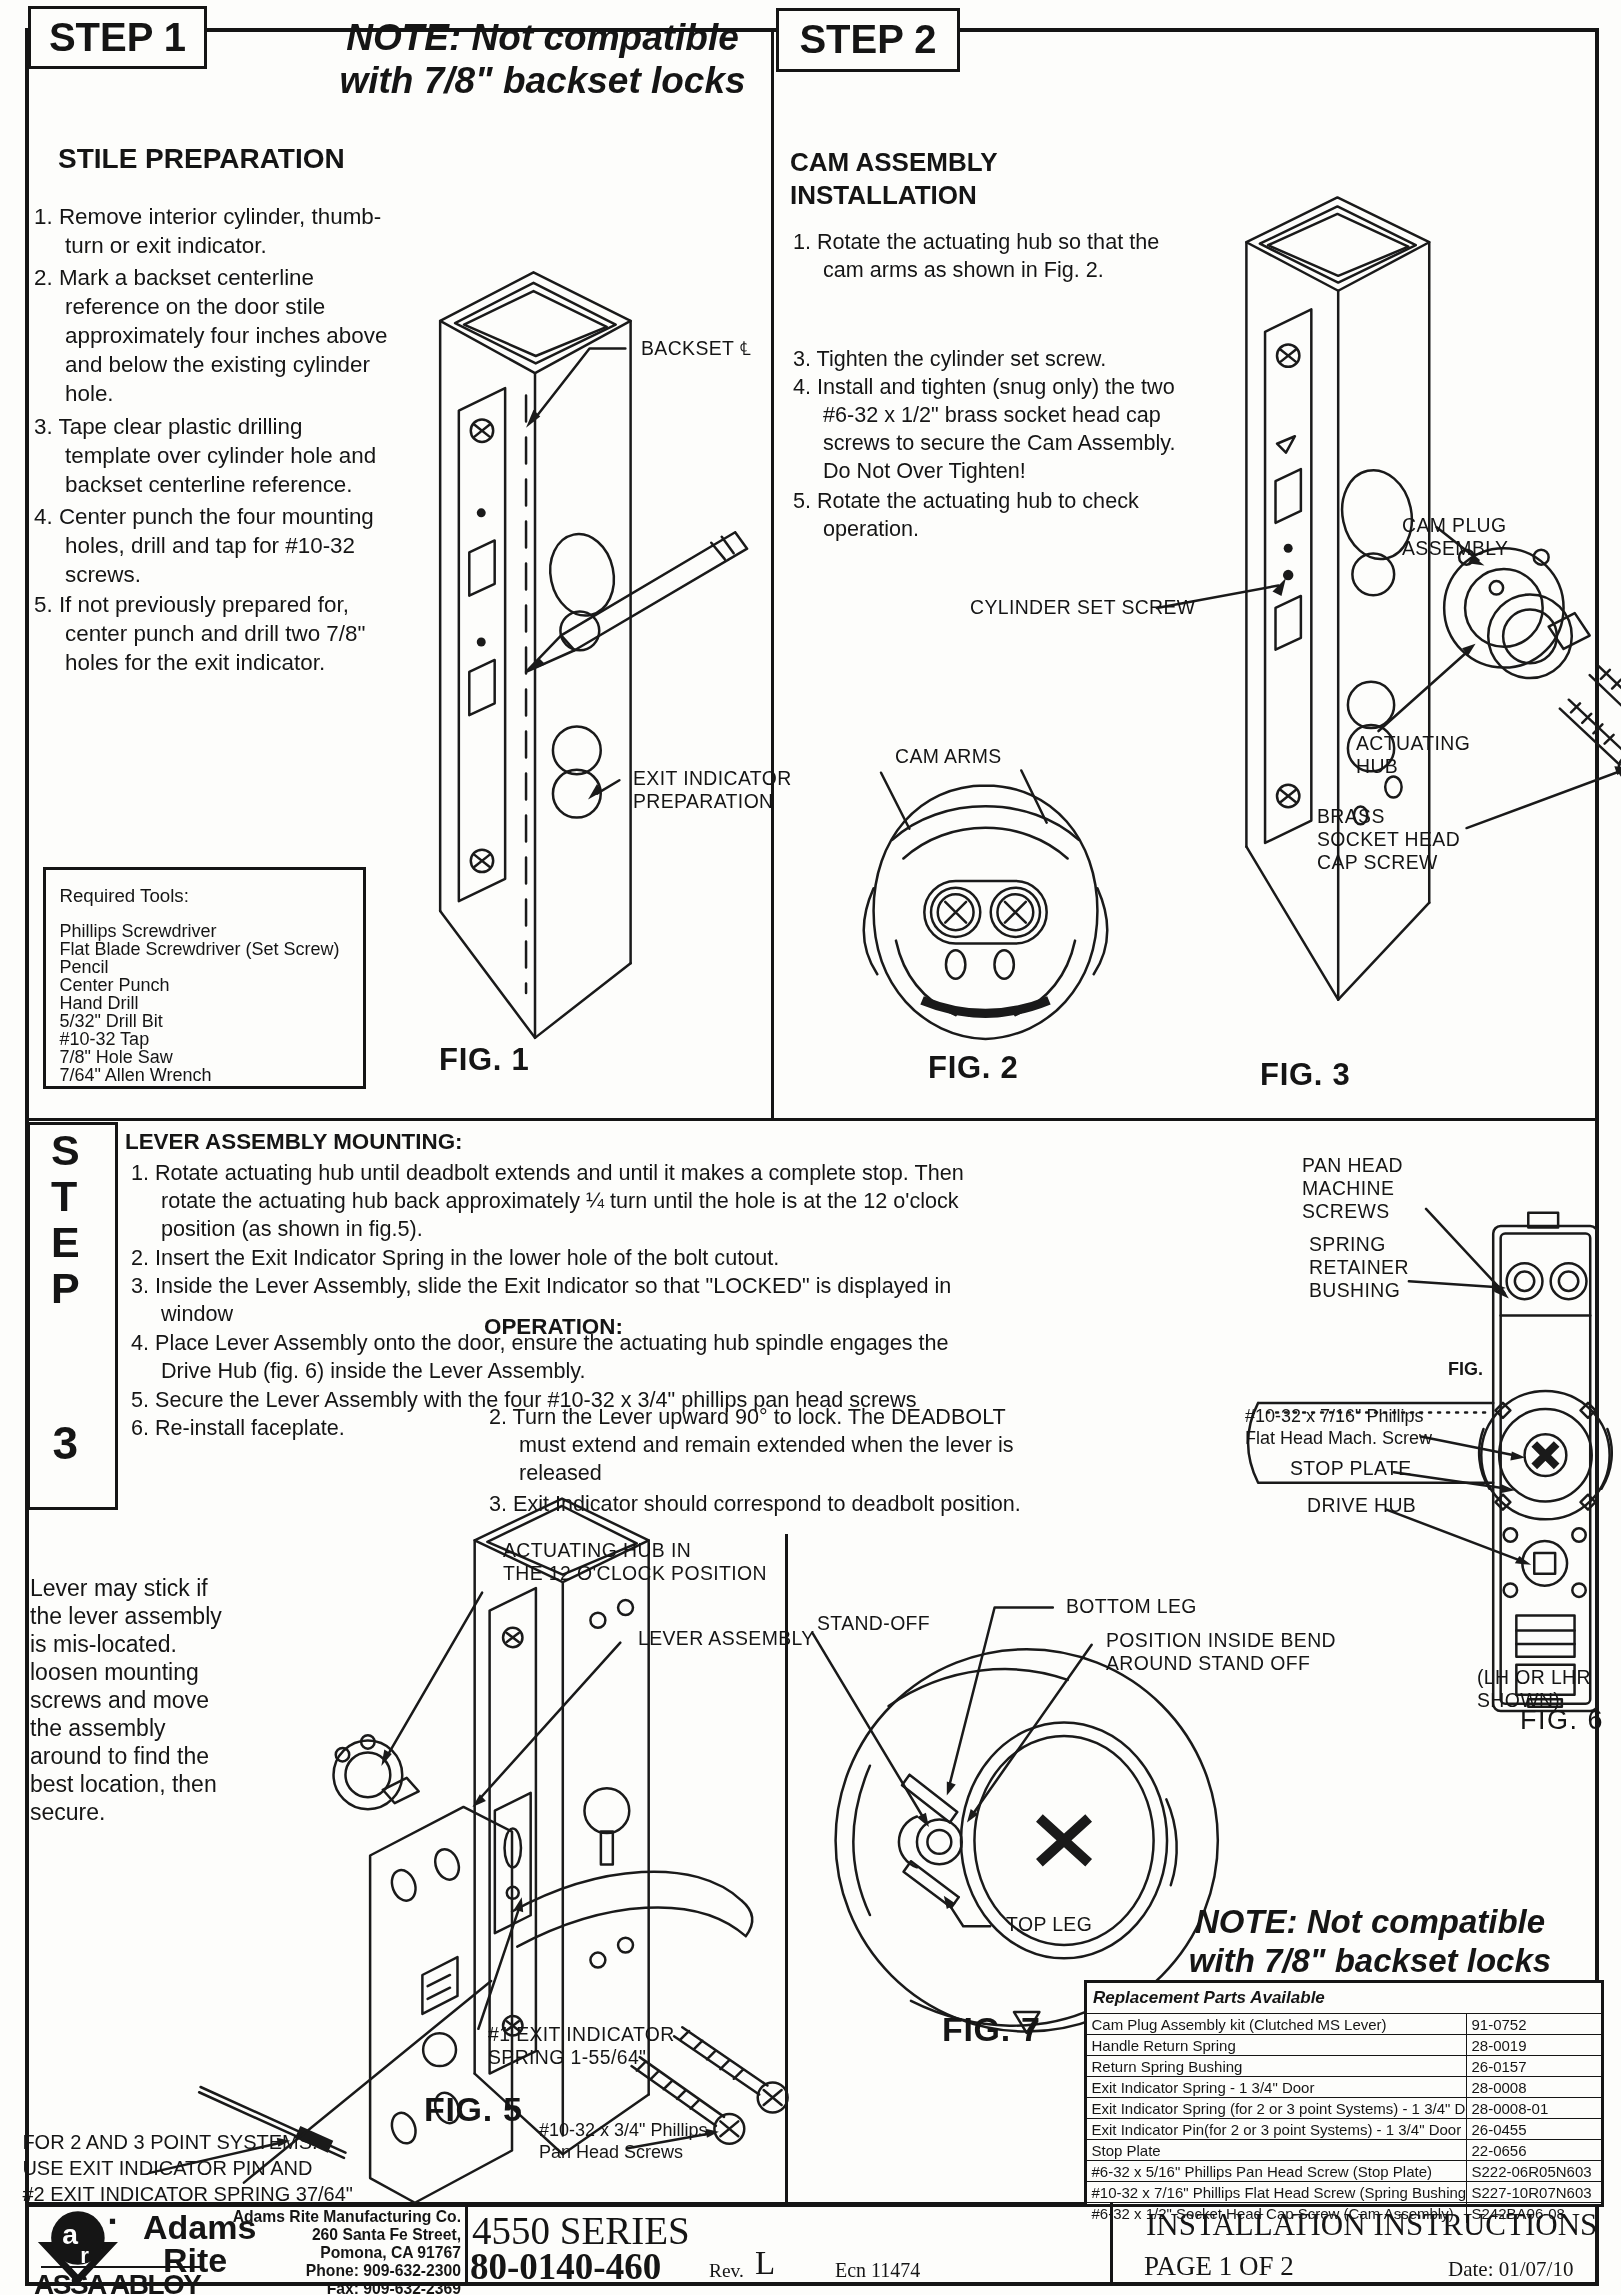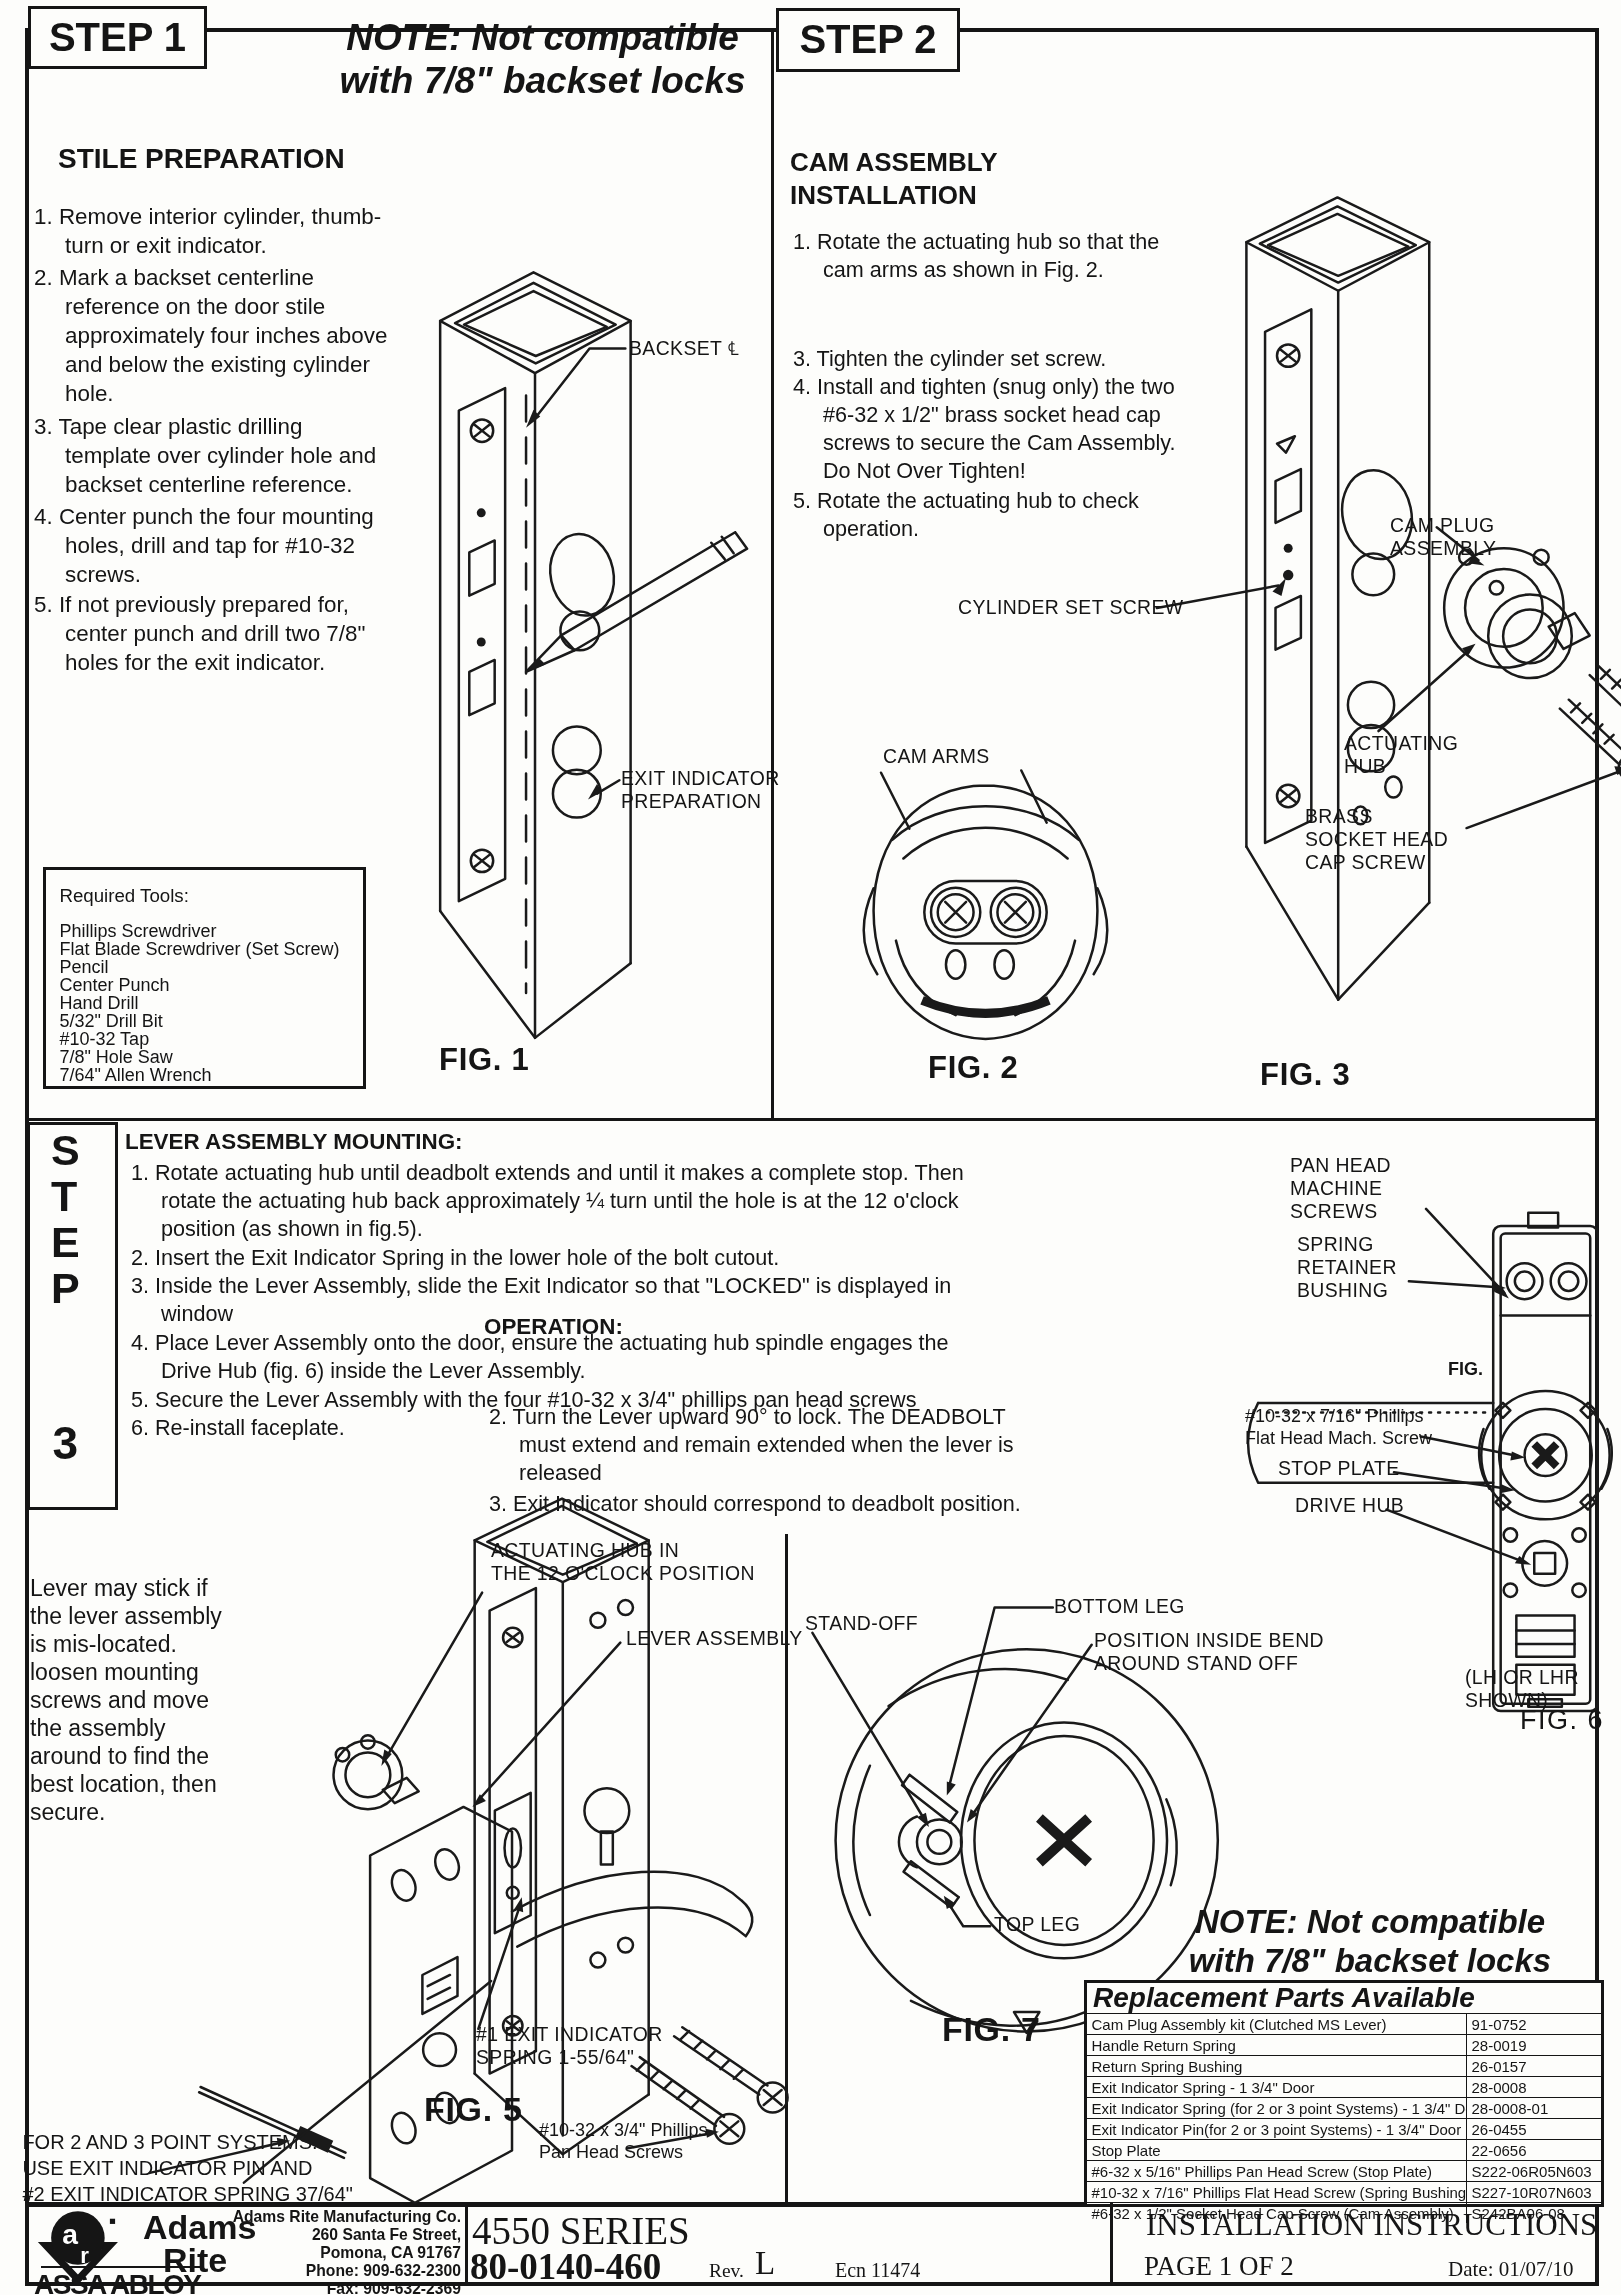--- a/index.html
+++ b/index.html
@@ -9,21 +9,21 @@
   .serif{font-family:"Liberation Serif",serif;}
   .b{font-weight:bold;}
   .i{font-style:italic;}
   .hline,.vline{position:absolute;background:#151515;}
   .tab{position:absolute;background:#fdfdfb;border:3.7px solid #151515;display:flex;
        align-items:center;justify-content:center;font-weight:bold;font-size:40px;z-index:5;}
   .li{white-space:pre-line;}
   .li1{font-size:22.4px;line-height:29px;padding-left:31px;text-indent:-31px;}
   .li2{font-size:21.6px;line-height:28px;padding-left:30px;text-indent:-30px;}
   .li3{font-size:21.6px;line-height:28px;padding-left:30px;text-indent:-30px;}
-  .lbl{font-size:19.4px;line-height:23px;letter-spacing:0.4px;}
+  .lbl{font-size:19.4px;line-height:23px;letter-spacing:0.4px;margin-left:12px;}
   .lbl-sm{font-size:18px;line-height:21.6px;}
   .figcap{font-weight:bold;font-size:31px;letter-spacing:0.7px;}
   .note{font-weight:bold;font-style:italic;text-align:center;}
   svg{position:absolute;overflow:visible;}
   svg *{vector-effect:non-scaling-stroke;}
   .ln{stroke:#1a1a1a;stroke-width:2.5;fill:none;stroke-linecap:round;stroke-linejoin:round;}
   .fill{fill:#1a1a1a;stroke:none;}
   .tbl{position:absolute;border:3px solid #151515;background:#fdfdfb;}
   .trow{display:flex;border-top:1.5px solid #151515;}
   .tname{flex:1;padding:1.5px 4.5px;font-size:15px;white-space:nowrap;overflow:hidden;}
@@ -396,21 +396,21 @@
   <div class="t lbl" style="left:1094px;top:1629px;">POSITION INSIDE BEND
 AROUND STAND OFF</div>
   <div class="t lbl" style="left:994px;top:1913px;">TOP LEG</div>
   <div class="t figcap" style="left:942px;top:2010px;font-size:34px;">FIG. 7</div>
 
   <div class="t note" style="left:1161px;top:1902px;width:418px;font-size:33px;line-height:39px;">NOTE: Not compatible
 with 7/8" backset locks</div>
 
   <div class="tbl" style="left:1084px;top:1980px;width:514px;height:221px;">
     <div style="height:30px;display:flex;align-items:center;padding-left:6px;">
-      <span class="b i" style="font-size:28px;">Replacement Parts Available</span>
+      <span class="b i" style="font-size:17px;">Replacement Parts Available</span>
     </div>
     <div class="trow">
       <div class="tname">Cam Plug Assembly kit (Clutched MS Lever)</div>
       <div class="tpart">91-0752</div>
     </div>
     <div class="trow">
       <div class="tname">Handle Return Spring</div>
       <div class="tpart">28-0019</div>
     </div>
     <div class="trow">

